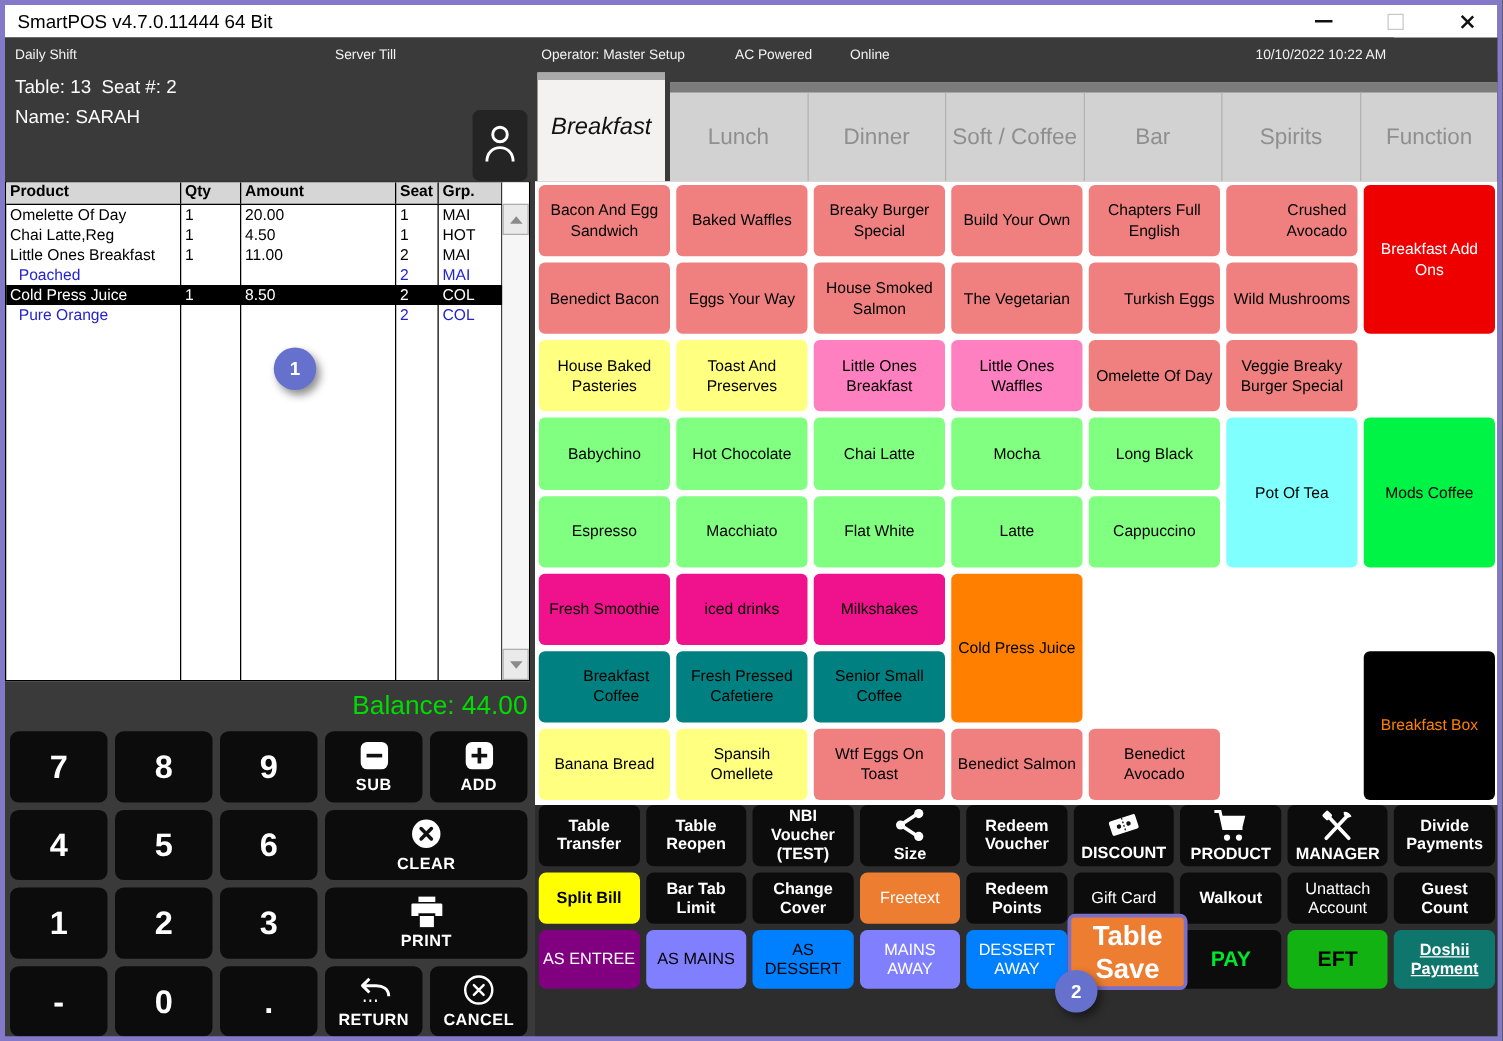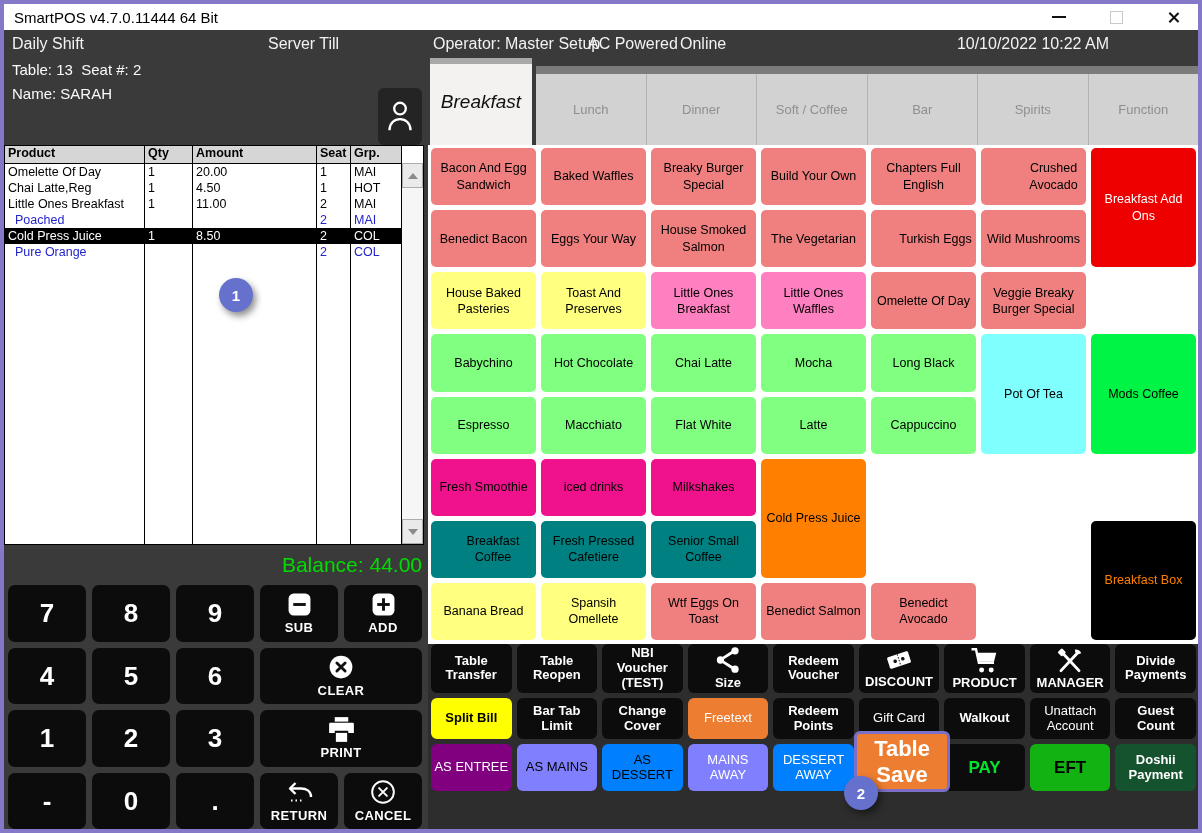--- a/index.html
+++ b/index.html
@@ -12,21 +12,21 @@
   .titlebar{left:0;top:0;width:1194px;height:26px;background:#FFFFFF;display:flex;align-items:center;}
   .title-text{margin-left:10px;font-size:15px;color:#000;}
   .win-controls{position:absolute;right:18px;top:0;height:26px;display:flex;align-items:center;gap:44px;}
   .min-glyph{display:block;width:14px;height:2px;background:#111;}
   .max-glyph{display:block;width:11px;height:11px;border:1px solid #C9C9C9;background:#fff;}
   .close-glyph{display:block;width:13px;height:13px;position:relative;}
   .close-glyph::before,.close-glyph::after{content:"";position:absolute;left:6px;top:0;width:1.6px;height:13px;background:#111;}
   .close-glyph::before{transform:rotate(45deg);} .close-glyph::after{transform:rotate(-45deg);}
 
   
-  .statusbar{left:0;top:26px;width:1111px;height:28px;background:#3A3A3A;color:#F2F2F2;font-size:16px;}
+  .statusbar{left:0;top:26px;width:1111px;height:28px;background:#3A3A3A;color:#F2F2F2;font-size:11px;}
   .statusbar span{position:absolute;top:50%;transform:translateY(-50%);white-space:nowrap;}
 
   
   .info-line{color:#FAFAFA;font-size:15px;white-space:pre;}
   .person-btn{left:374px;top:84px;width:44px;height:57px;background:#242424;border-radius:6px;
     display:flex;align-items:center;justify-content:center;}
 
   
   .order-table{left:0;top:141px;width:420px;height:400px;background:#fff;border:1px solid #000;
     box-sizing:border-box;display:flex;}
@@ -63,21 +63,21 @@
   .np-label{font-size:13px;font-weight:bold;letter-spacing:.4px;}
   .np-icon svg{display:block;}
 
   
   .tabstrip{left:424px;top:54px;width:770px;height:87px;background:#3A3A3A;}
   .tab-active{position:absolute;left:2px;top:0;width:102px;height:87px;background:#F3F2F1;color:#111;
     font-size:19px;display:flex;align-items:center;justify-content:center;font-style:italic;}
   .tab-active::before{content:"";position:absolute;top:0;left:0;right:0;height:6px;background:#A9A9A9;}
   .tabs-inactive{position:absolute;left:108px;top:8px;width:662px;height:79px;background:#D2D2D2;
     border-top:8px solid #7C7C7C;box-sizing:border-box;display:flex;}
-  .tab{flex:1;display:flex;align-items:center;justify-content:center;font-size:13px;color:#8F8F8F;
+  .tab{flex:1;display:flex;align-items:center;justify-content:center;font-size:18px;color:#8F8F8F;
     border-right:1px solid #B2B2B2;}
   .tab:last-child{border-right:none;}
 
   
   .menu-bg{left:424px;top:141px;width:770px;height:499px;background:#FFFFFF;}
   .menu-grid{left:427px;top:144px;width:765px;height:492px;display:grid;
     grid-template-columns:repeat(7,1fr);grid-template-rows:repeat(8,1fr);gap:5px;}
   .menu-btn{border-radius:5px;display:flex;align-items:center;justify-content:center;text-align:center;
     font-size:12.5px;line-height:1.3;padding:2px 4px;color:#000;}
 
@@ -480,21 +480,21 @@
       </div>
       <div class="func-btn highlighted" style="background: rgb(237, 125, 49); color: rgb(255, 255, 255);">
         <span>Table Save</span>
       </div>
       <div class="func-btn big-label" style="color: rgb(0, 230, 46);">
         <span>PAY</span>
       </div>
       <div class="func-btn big-label" style="background: rgb(18, 178, 18); color: rgb(0, 0, 0);">
         <span>EFT</span>
       </div>
-      <div class="func-btn" style="background: #14532d; color: rgb(255, 255, 255);">
+      <div class="func-btn" style="background: #0f766e; color: rgb(255, 255, 255); text-decoration: underline;">
         <span>Doshii Payment</span>
       </div>
     </div>
 
   <div id="annotations">
       <div class="ann" style="left: 215px; top: 274px; background: rgb(102, 113, 206);">1</div>
       <div class="ann" style="left: 840px; top: 772px; background: rgb(102, 113, 206);">2</div>
     </div>
 </div>
 

